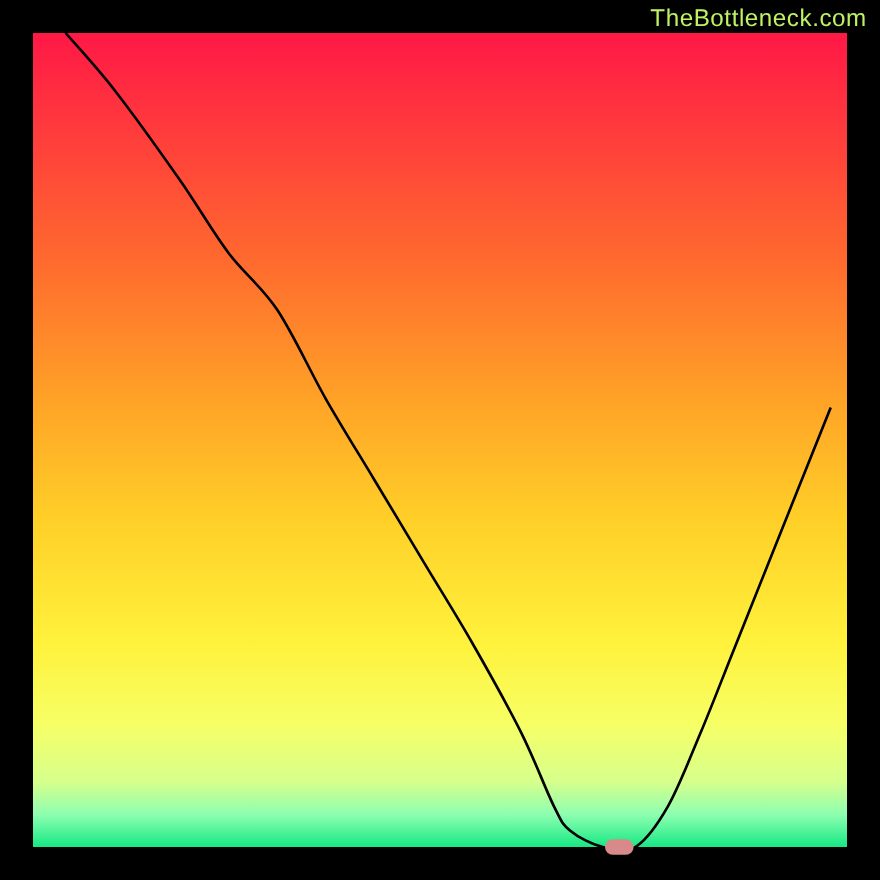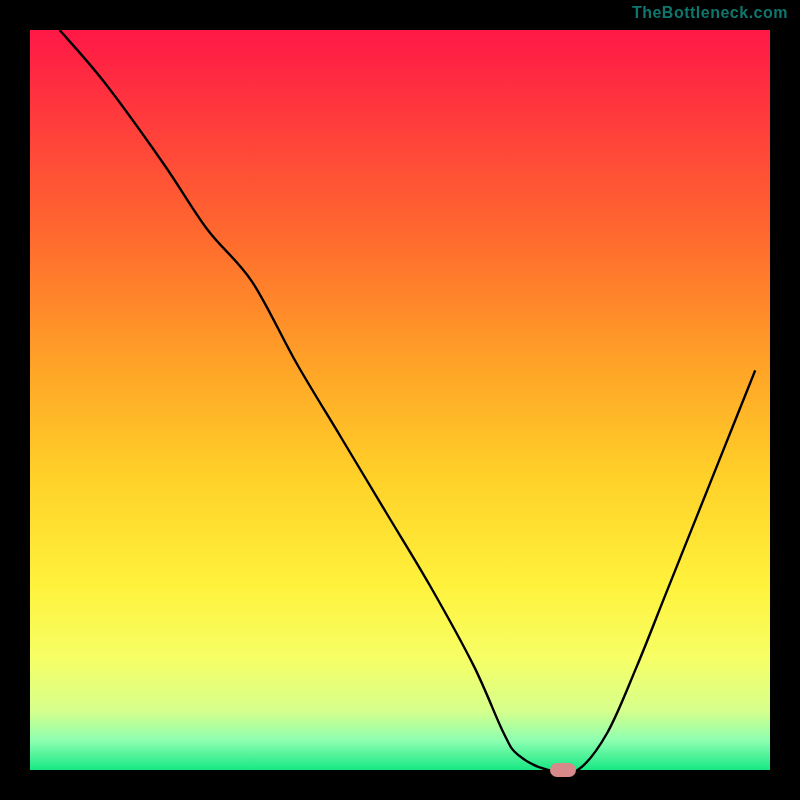--- a/index.html
+++ b/index.html
@@ -13,23 +13,23 @@
   .frame {
     position: relative;
     width: 800px;
     height: 800px;
     background: #000;
   }
   .watermark {
     position: absolute;
     top: 4px;
     right: 12px;
-    color: #0f766e;
-    font-size: 16px;
-    font-weight: 700;
+    color: #bef264;
+    font-size: 22px;
+    font-weight: 400;
     letter-spacing: 0.5px;
   }
   .plot-wrap {
     position: absolute;
     left: 30px;
     top: 30px;
     width: 740px;
     height: 740px;
   }
   svg { display: block; }

